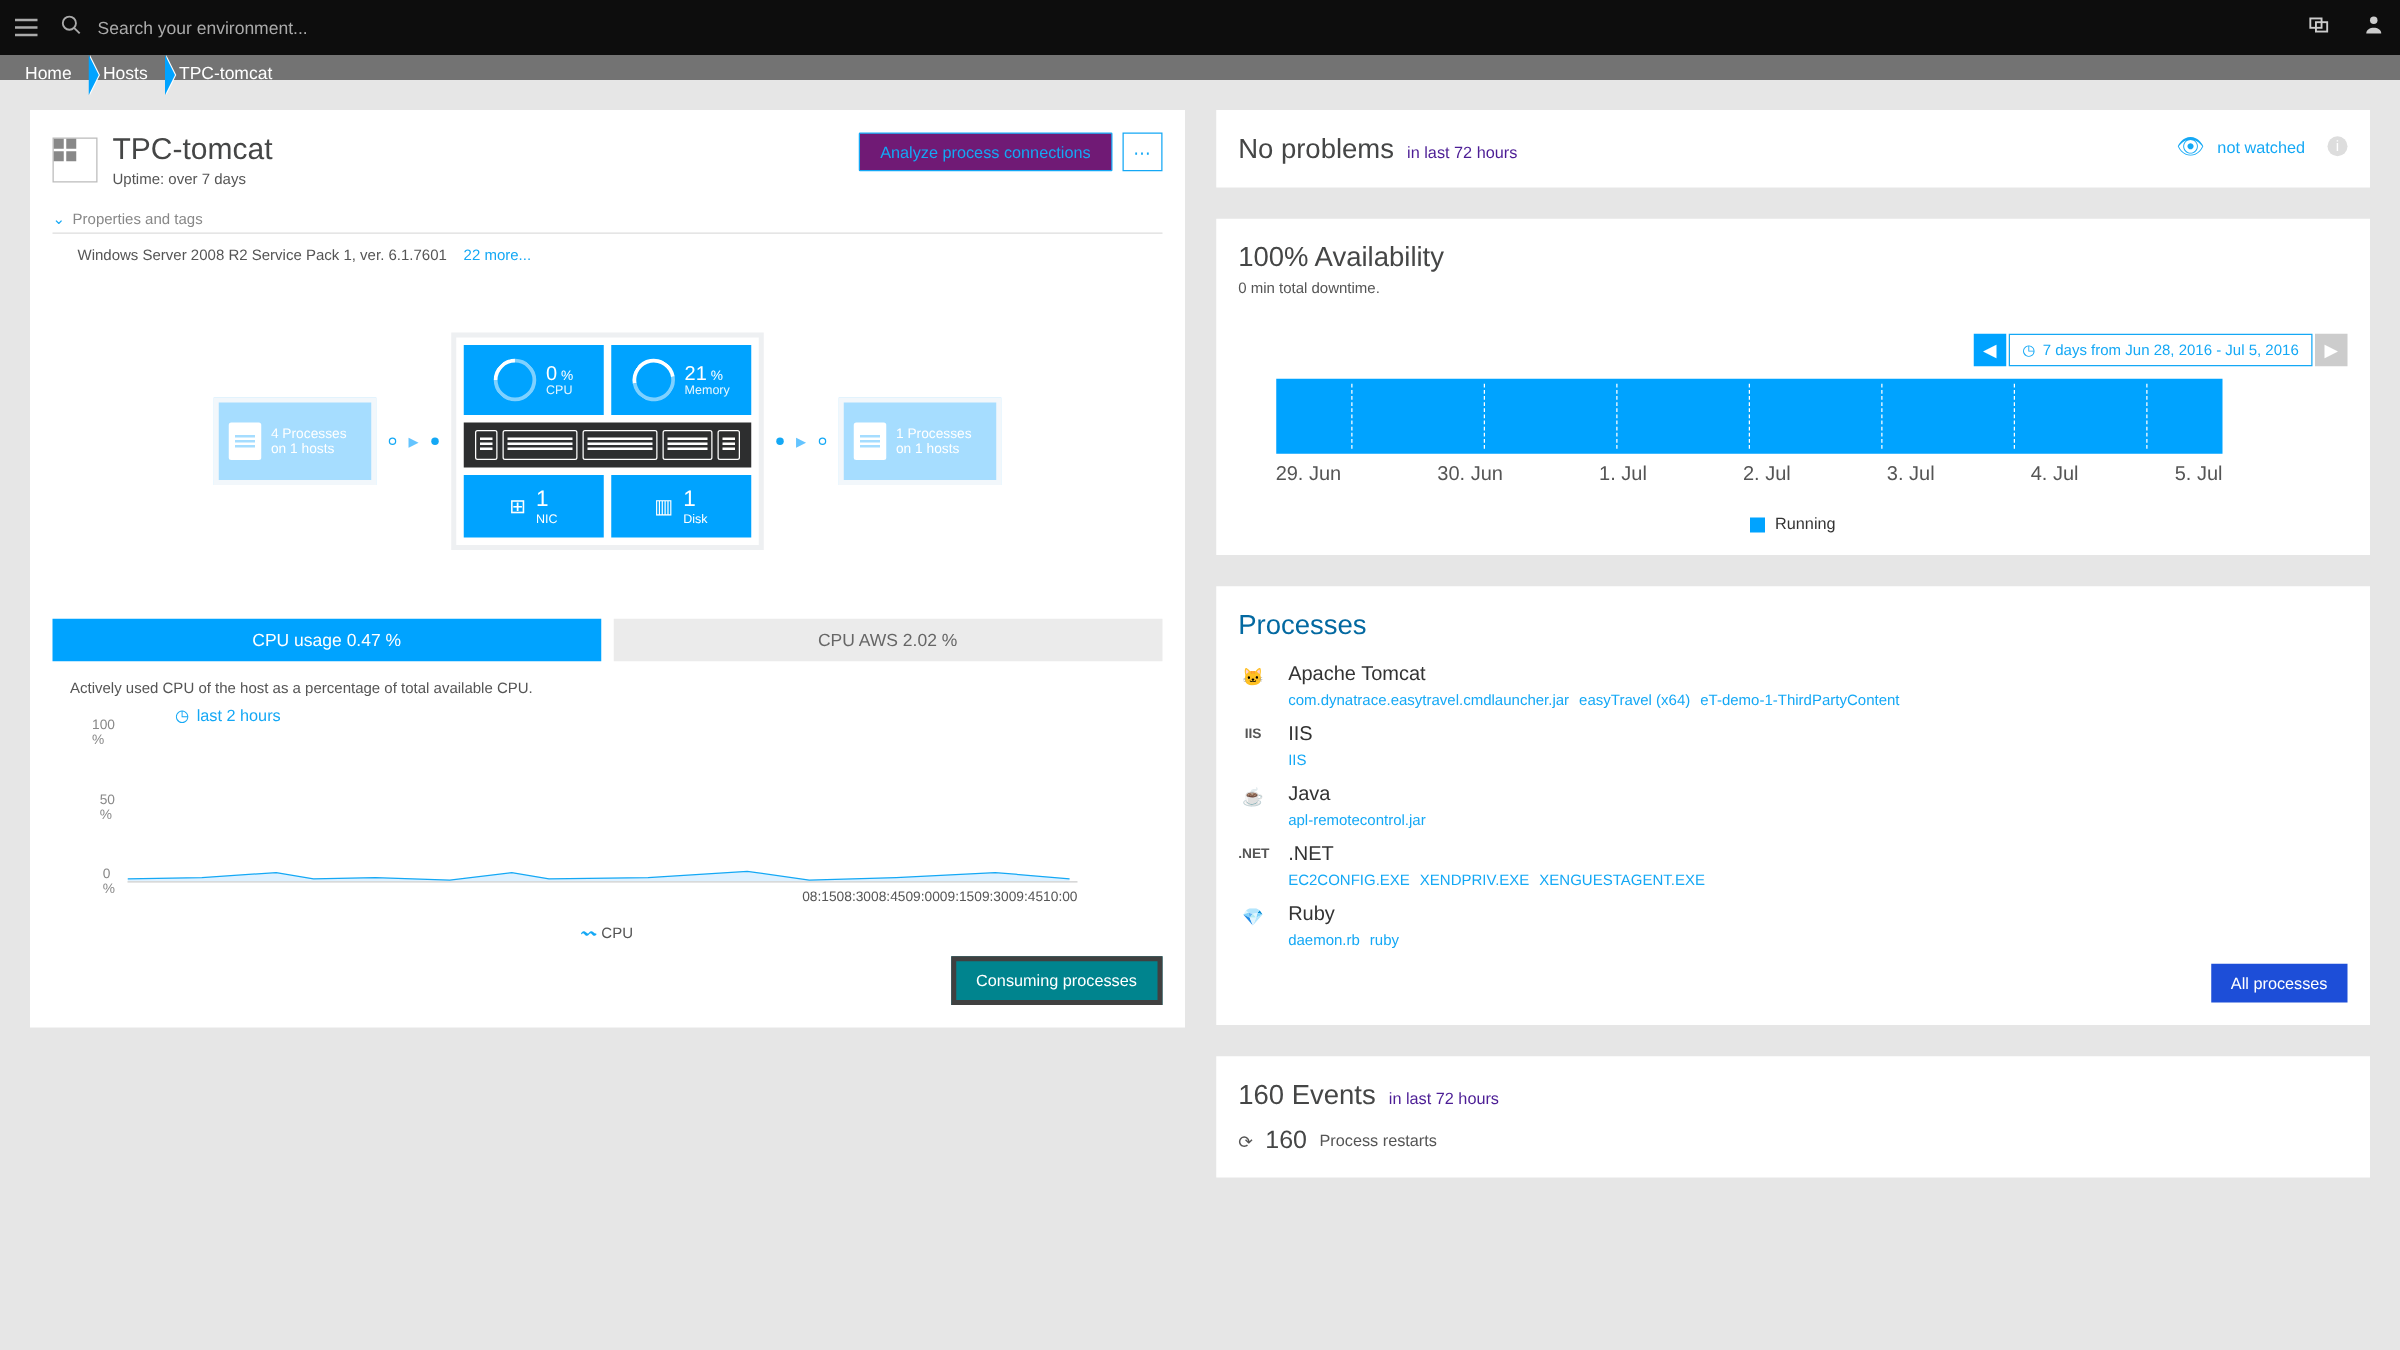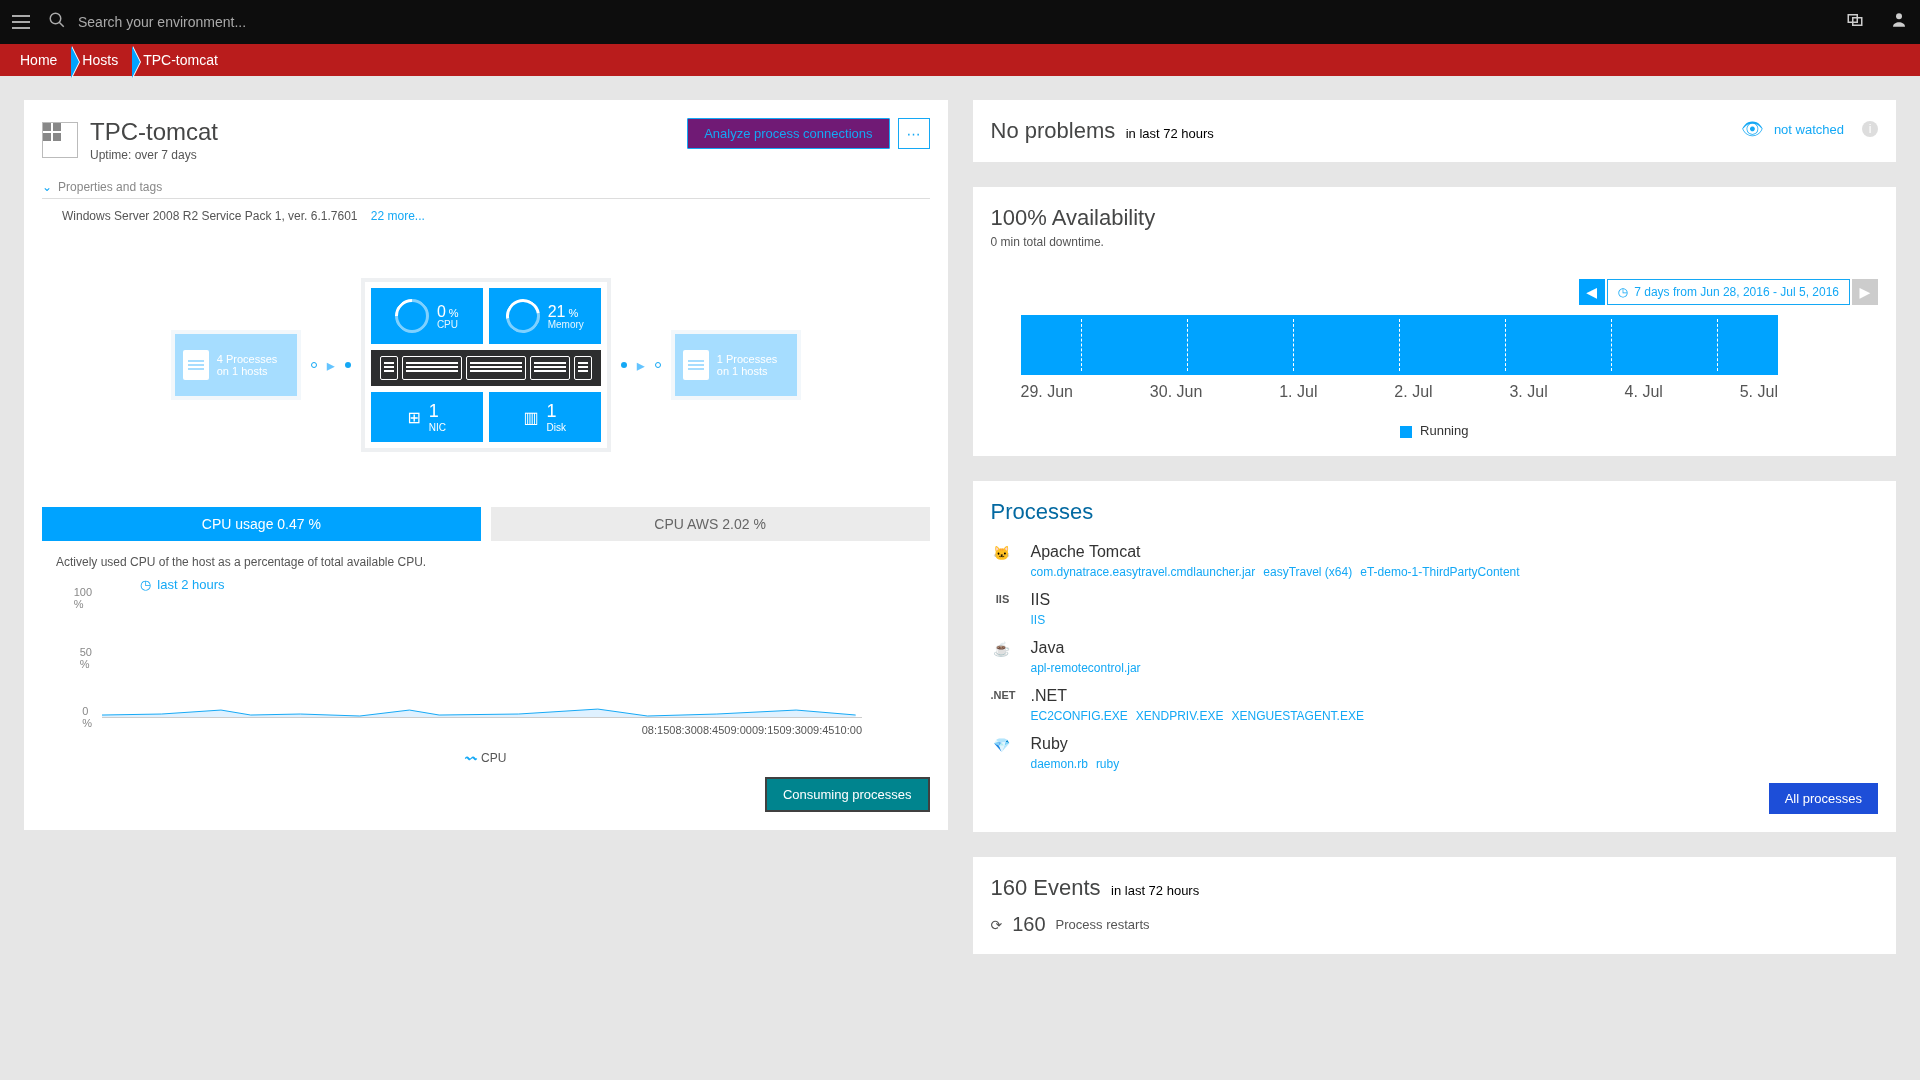--- a/index.html
+++ b/index.html
@@ -4,21 +4,21 @@
 <style>
 *{margin:0;padding:0;box-sizing:border-box;font-family:'Segoe UI',Arial,sans-serif}
 body{background:#e6e6e6;width:1920px;color:#333}
 .topbar{background:#0d0d0d;height:44px;display:flex;align-items:center;padding:0 12px;color:#aaa}
 .hamburger{width:18px;height:14px;display:flex;flex-direction:column;justify-content:space-between;margin-right:18px;cursor:pointer}
 .hamburger span{height:2px;background:#aaa}
 .search-icon{margin-right:12px}
 .search-input{background:transparent;border:none;color:#aaa;font-size:14px;flex:1;outline:none}
 .search-input::placeholder{color:#aaa}
 .right-icons{display:flex;align-items:center;gap:26px;color:#ccc}
-.breadcrumb{background:#b91c1c;height:32px;display:flex;align-items:center;padding:0 10px;font-size:14px}
+.breadcrumb{background:#737373;height:20px;display:flex;padding:0 10px;font-size:14px}
 .crumb{color:#fff;background:transparent;position:relative;padding:6px 15px 6px 10px;cursor:pointer}
 .crumb:not(:last-child)::after{content:'';position:absolute;right:-7px;top:0;width:0;height:0;border-top:16px solid transparent;border-bottom:16px solid transparent;border-left:8px solid #00a3ff;z-index:2}
 .crumb:not(:last-child)::before{content:'';position:absolute;right:-8px;top:0;width:0;height:0;border-top:16px solid transparent;border-bottom:16px solid transparent;border-left:8px solid #fff;z-index:1}
 .main{display:flex;gap:25px;padding:24px}
 .panel{background:#fff;padding:18px;margin-bottom:25px;position:relative}
 .left{flex:1}
 .right{flex:1}
 .host-header{display:flex;align-items:flex-start}
 .host-icon{width:36px;height:36px;border:1px solid #bbb;display:flex;align-items:center;justify-content:center;margin-right:12px;position:relative;margin-top:4px}
 .win{width:20px;height:20px}
@@ -57,24 +57,24 @@
 .tab{flex:1;text-align:center;padding:9px;font-size:14px;cursor:pointer}
 .tab.active{background:#00a3ff;color:#fff}
 .tab.inactive{background:#ebebeb;color:#666}
 .tab-desc{font-size:12px;color:#555;margin:14px 0 4px 14px}
 .last-hours{display:flex;align-items:center;gap:6px;color:#14a8f5;font-size:13px;margin-left:98px;margin-top:8px}
 .chart{position:relative;height:120px;margin:6px 0 0 60px;width:760px;border-left:0;border-bottom:1px solid #ccc}
 .ylab{position:absolute;right:100%;font-size:11px;color:#888;padding-right:10px;transform:translateY(-50%)}
 .xaxis{display:flex;margin-left:60px;width:760px;justify-content:flex-end;font-size:11px;color:#555;margin-top:6px}
 .legend{text-align:center;font-size:12px;color:#555;margin-top:12px}
 .legend .line{color:#14a8f5;margin-right:4px}
-.btn-teal{background:#00848e;border:2px solid #404040;color:#fff;padding:8px 16px;font-size:13px;cursor:pointer;float:right;margin-top:12px}
+.btn-teal{background:#00848e;border:4px solid #404040;color:#fff;padding:8px 16px;font-size:13px;cursor:pointer;float:right;margin-top:12px}
 .sparkline{position:absolute;left:0;right:0;bottom:0;height:100%}
 .hdr-title{font-size:22px;color:#454646;font-weight:300;display:inline}
-.hdr-sub{font-size:13px;color:#000000;margin-left:6px}
+.hdr-sub{font-size:13px;color:#4c1d95;margin-left:6px}
 .watch{position:absolute;right:18px;top:18px;display:flex;align-items:center;gap:10px}
 .eye{color:#14a8f5;font-size:18px}
 .not-watched{color:#14a8f5;font-size:13px}
 .info-circle{width:16px;height:16px;border-radius:50%;background:#ddd;color:#fff;text-align:center;font-size:12px;line-height:16px;margin-left:8px}
 .avail-downtime{font-size:12px;color:#555;margin-top:4px}
 .timerange{display:flex;align-items:center;justify-content:flex-end;gap:2px;margin-top:30px;margin-bottom:8px}
 .tr-arrow{width:26px;height:26px;background:#00a3ff;color:#fff;display:flex;align-items:center;justify-content:center;cursor:pointer;font-size:14px}
 .tr-arrow.disabled{background:#ccc}
 .tr-text{border:1px solid #14a8f5;color:#14a8f5;font-size:12px;padding:5px 10px;display:flex;align-items:center;gap:6px}
 .avail-bar{height:60px;background:#00a3ff;margin:10px 100px 0 30px;position:relative}

